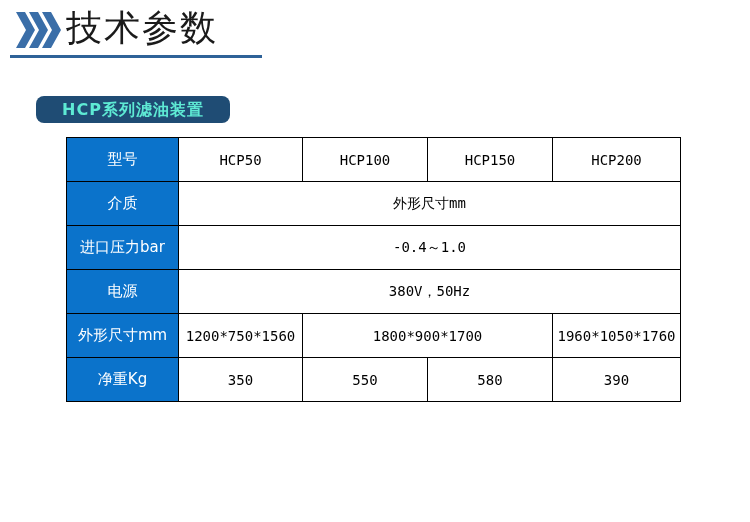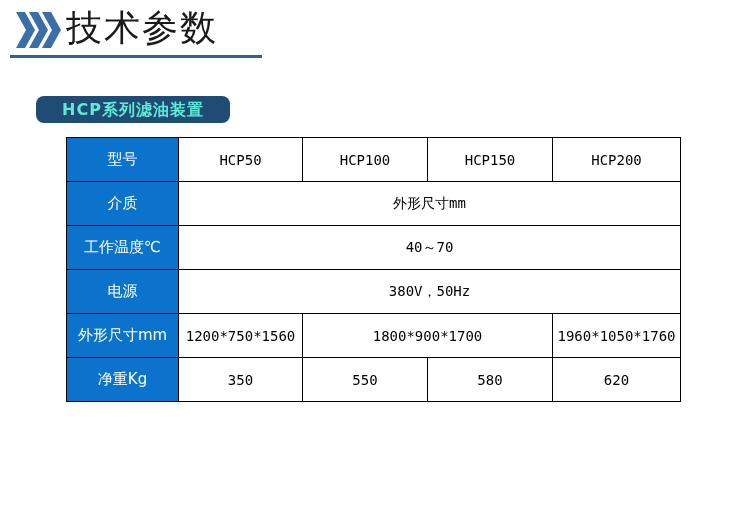--- a/index.html
+++ b/index.html
@@ -101,35 +101,35 @@
         <th>HCP150</th>
         <th>HCP200</th>
       </tr>
     </thead>
     <tbody>
       <tr>
         <td class="label">介质</td>
         <td colspan="4">外形尺寸mm</td>
       </tr>
       <tr>
-        <td class="label">工作温度℃</td>
-        <td colspan="4">40～70</td>
+        <td class="label">进口压力bar</td>
+        <td colspan="4">-0.4～1.0</td>
       </tr>
       <tr>
         <td class="label">电源</td>
         <td colspan="4">380V，50Hz</td>
       </tr>
       <tr>
         <td class="label">外形尺寸mm</td>
         <td>1200*750*1560</td>
         <td colspan="2">1800*900*1700</td>
         <td>1960*1050*1760</td>
       </tr>
       <tr>
         <td class="label">净重Kg</td>
         <td>350</td>
         <td>550</td>
         <td>580</td>
-        <td>620</td>
+        <td>390</td>
       </tr>
     </tbody>
   </table>
 </div>
 
 </body></html>

